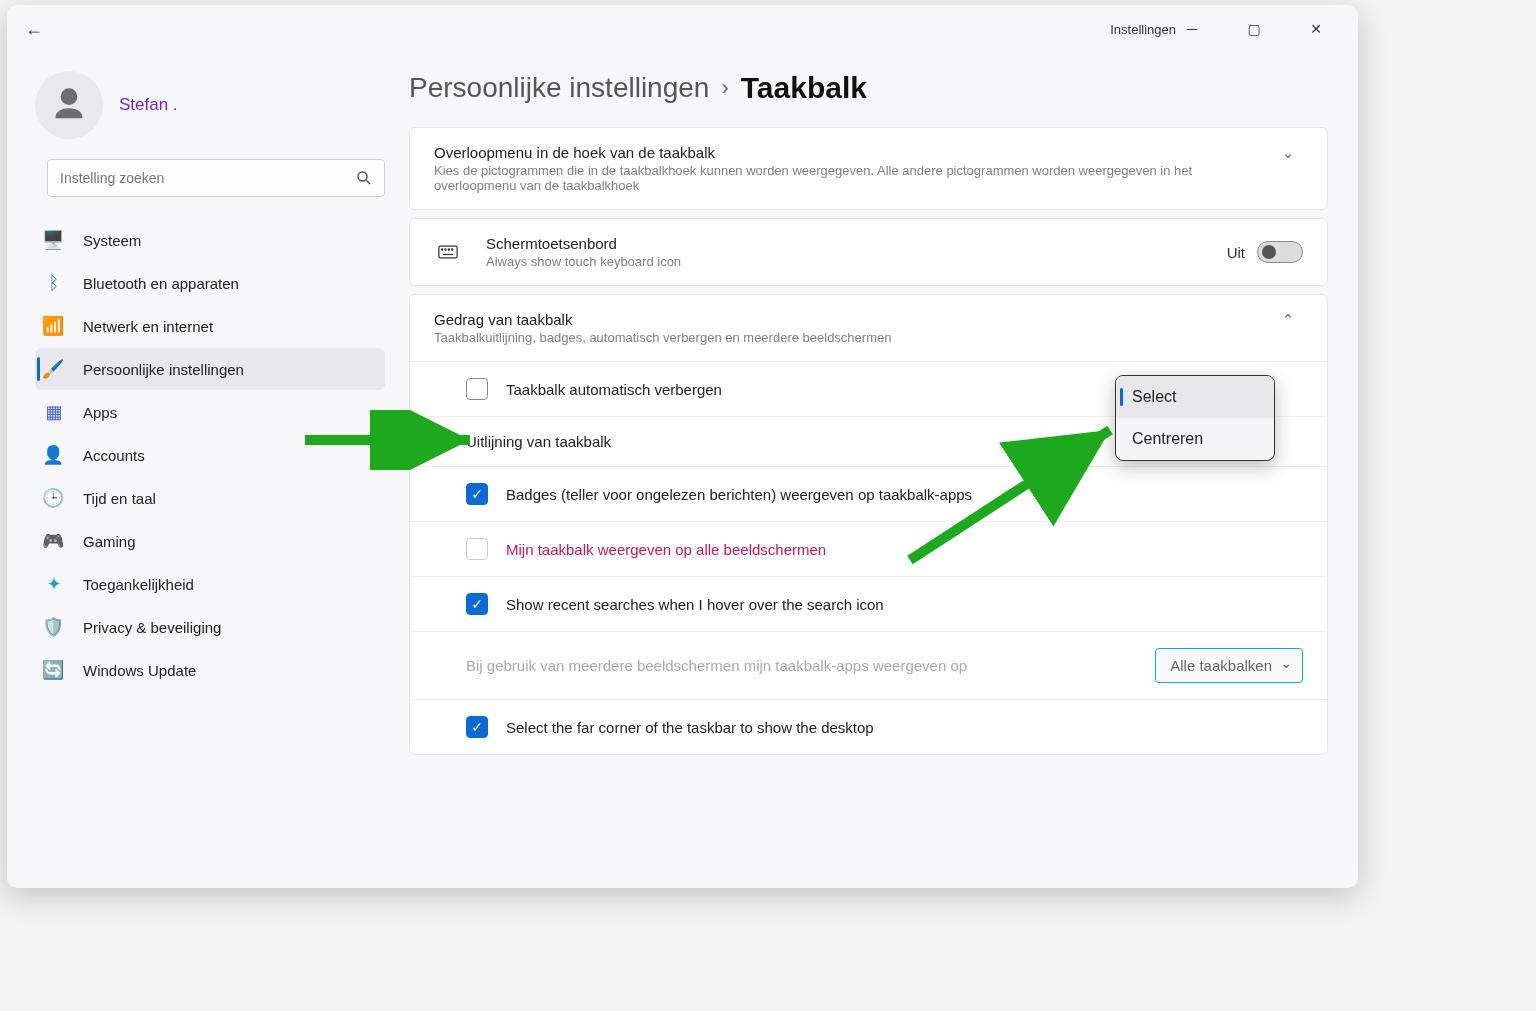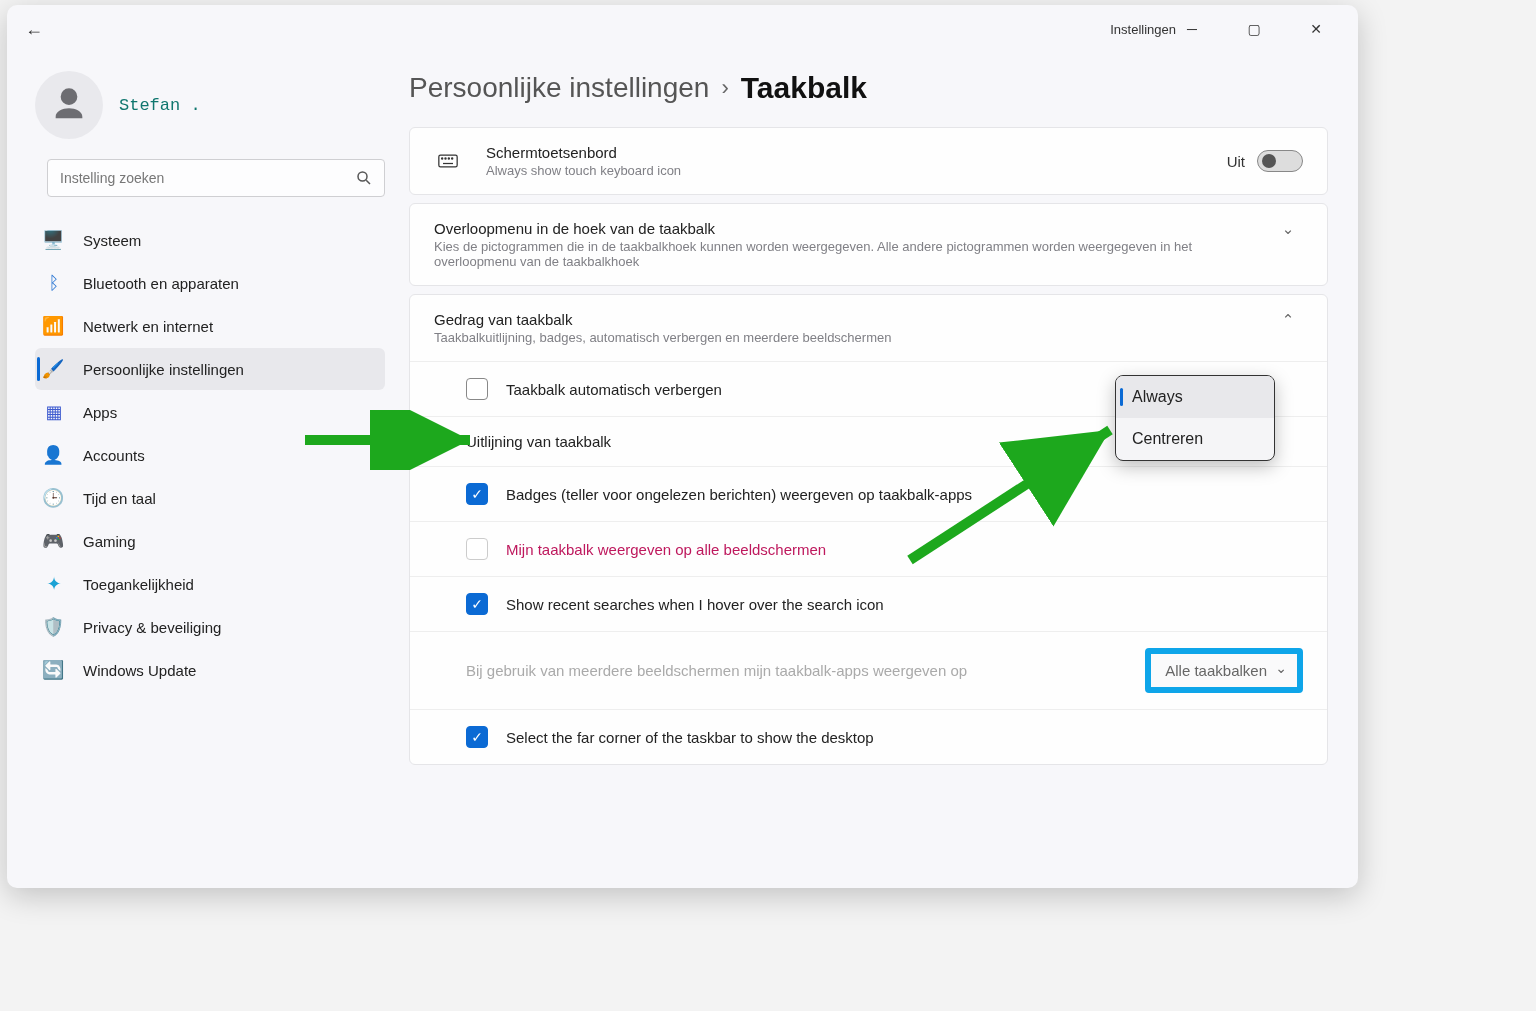--- a/index.html
+++ b/index.html
@@ -8,21 +8,21 @@
   .titlebar { height:48px; display:flex; align-items:center; padding:0 12px; }
   .back { width:30px; text-align:center; font-size:18px; color:#333; cursor:default;}
   .title { margin-left:18px; font-size:13px; color:#333; flex:1;text-align:right;}
   .winbtns { display:flex; gap:30px; margin-right:14px;}
   .winbtn { width:32px; text-align:center; font-size:14px; color:#333;}
   .body { flex:1; display:flex; padding-left:14px;}
   .sidebar { width:378px; padding:18px 14px 0 14px;}
   .avatar-row { display:flex; align-items:center; gap:16px; margin-bottom:20px;}
   .avatar { width:68px; height:68px; border-radius:50%; background:#e9e9ed; display:flex; align-items:center; justify-content:center;}
   .avatar svg { width:40px; height:40px; fill:#6d6d72;}
-  .username { font-size:17px; color:#0f766e;font-family:Liberation Mono, monospace;}
+  .username { font-size:17px; color:#6d28d9;}
   .searchbox { position:relative; margin:20px 0 18px;padding-left:12px;}
   .search { width:100%; height:38px; border:1px solid #cfcfd2; border-radius:4px; padding:0 40px 0 12px; font-size:14px; background:#fdfdfe; outline:none;}
   .search::placeholder{color:#777;}
   .search-icon { position:absolute; right:12px; top:10px; width:18px; height:18px; color:#555;}
   .nav { display:flex; flex-direction:column; gap:1px; padding-top:4px;}
   .navitem { display:flex; align-items:center; height:42px; border-radius:6px; padding:0 8px; gap:18px; font-size:15px; color:#222; cursor:default;}
   .navitem .ico { width:22px; height:22px; display:flex; align-items:center; justify-content:center; font-size:18px;}
   .navitem.active { background:#e8e8ec; position:relative;}
   .navitem.active::before{content:""; position:absolute; left:2px; top:9px; bottom:9px; width:3px; background:#0b6ad4; border-radius:3px;}
   .main { flex:1; padding:10px 30px 0 10px; overflow:auto;}
@@ -42,21 +42,21 @@
   .card-chevron { width:30px; text-align:center; color:#666; font-size:15px;}
   .expander-h { display:flex; padding:16px 24px;}
   .expander-h .etxt{flex:1;}
   .subrow { border-top:1px solid #eee; display:flex; align-items:center; padding:16px 24px 16px 56px; gap:18px;}
   .subrow .lbl { font-size:15px; color:#222;}
   .subrow.disabled .lbl { color:#be185d;}
   .cb { width:22px; height:22px; border-radius:4px; border:1px solid #888; background:#fff; display:flex; align-items:center; justify-content:center;}
   .cb.checked { background:#0b6ad4; border-color:#0b6ad4; color:#fff; font-size:14px;}
   .cb.disabled { border-color:#ccc;}
   .subrow.sel-row .lbl { flex:1; color:#aaa;}
-  .select { border:6px solid #0ea5e9; border-radius:4px; padding:8px 30px 8px 14px; font-size:15px; background:#fafafb; color:#666; position:relative;}
+  .select { border:1px solid #0ea5e9; border-radius:4px; padding:8px 30px 8px 14px; font-size:15px; background:#fafafb; color:#666; position:relative;}
   .select::after{content:"⌄"; position:absolute; right:10px; top:6px; font-size:14px;}
   .dropdown { position:absolute; left:1108px; top:370px; width:160px; background:#f5f5f7; border:1px solid #333; border-radius:8px; box-shadow:0 6px 18px rgba(0,0,0,.25); overflow:hidden; z-index:20;}
   .dd-item { padding:12px 16px; font-size:16px; color:#222; cursor:default; position:relative;}
   .dd-item.sel { background:#e8e8eb;}
   .dd-item.sel::before{content:""; position:absolute; left:4px; top:12px; bottom:12px; width:3px; background:#0b6ad4; border-radius:3px;}
   .arrow-svg { position:absolute; pointer-events:none; z-index:30;}
   .kbico svg{width:20px;height:16px;}
 </style>
 </head>
 <body>
@@ -142,20 +142,30 @@
           </div>
         </div>
     </div>
 
     <div class="main">
 
       <div class="crumb">
         <span class="p1">Persoonlijke instellingen</span>
         <span class="sep">›</span>
         <span class="p2">Taakbalk</span>
+      </div>
+
+      <div class="card">
+        <div class="expander-h">
+          <div class="etxt">
+            <div class="card-title">Overloopmenu in de hoek van de taakbalk</div>
+            <div class="card-sub">Kies de pictogrammen die in de taakbalkhoek kunnen worden weergegeven. Alle andere pictogrammen worden weergegeven in het overloopmenu van de taakbalkhoek</div>
+          </div>
+          <div class="card-chevron">⌄</div>
+        </div>
       </div>
 
       <div class="card">
         <div class="card-row">
           <div class="card-ico kbico">
             <svg viewBox="0 0 24 16" fill="none" stroke="#333" stroke-width="1.5">
                 <rect x="1" y="1" width="22" height="14" rx="2"></rect>
                 <circle cx="5" cy="5" r=".7"></circle>
                 <circle cx="9" cy="5" r=".7"></circle>
                 <circle cx="13" cy="5" r=".7"></circle>
@@ -168,30 +178,20 @@
             <div class="card-sub">Always show touch keyboard icon</div>
           </div>
           <div class="state-off">Uit</div>
           <div class="switch"></div>
         </div>
       </div>
 
       <div class="card">
         <div class="expander-h">
           <div class="etxt">
-            <div class="card-title">Overloopmenu in de hoek van de taakbalk</div>
-            <div class="card-sub">Kies de pictogrammen die in de taakbalkhoek kunnen worden weergegeven. Alle andere pictogrammen worden weergegeven in het overloopmenu van de taakbalkhoek</div>
-          </div>
-          <div class="card-chevron">⌄</div>
-        </div>
-      </div>
-
-      <div class="card">
-        <div class="expander-h">
-          <div class="etxt">
             <div class="card-title">Gedrag van taakbalk</div>
             <div class="card-sub">Taakbalkuitlijning, badges, automatisch verbergen en meerdere beeldschermen</div>
           </div>
           <div class="card-chevron">⌃</div>
         </div>
 
         <div class="subrow">
           <div class="cb"></div>
           <span class="lbl">Taakbalk automatisch verbergen</span>
         </div>
@@ -223,21 +223,21 @@
         <div class="subrow">
           <div class="cb checked">✓</div>
           <span class="lbl">Select the far corner of the taskbar to show the desktop</span>
         </div>
       </div>
 
     </div>
   </div>
 
   <div class="dropdown">
-    <div class="dd-item sel">Always</div>
+    <div class="dd-item sel">Select</div>
     <div class="dd-item">Centreren</div>
   </div>
 
 </div>
 
 <svg class="arrow-svg" style="left:300px; top:410px; width:190px; height:60px;">
   <defs>
       <marker id="ah1" markerWidth="12" markerHeight="12" refX="10" refY="5" orient="auto">
         <path d="M0,0 L10,5 L0,10 Z" fill="#1da81d"></path>
       </marker>

